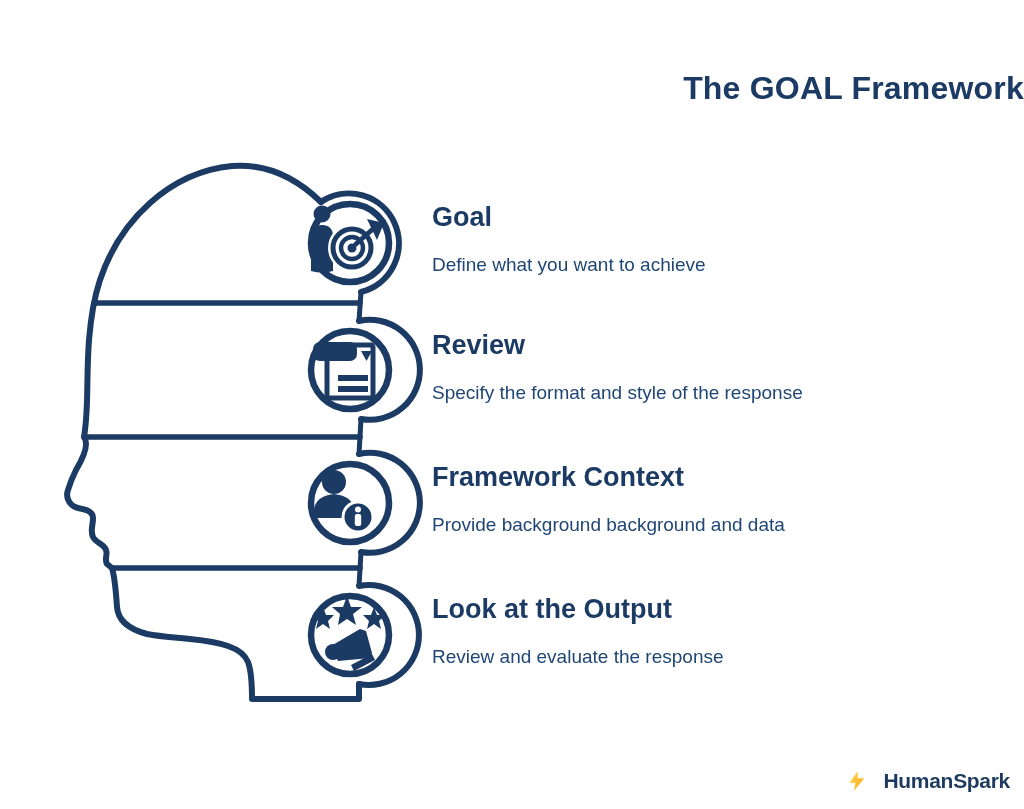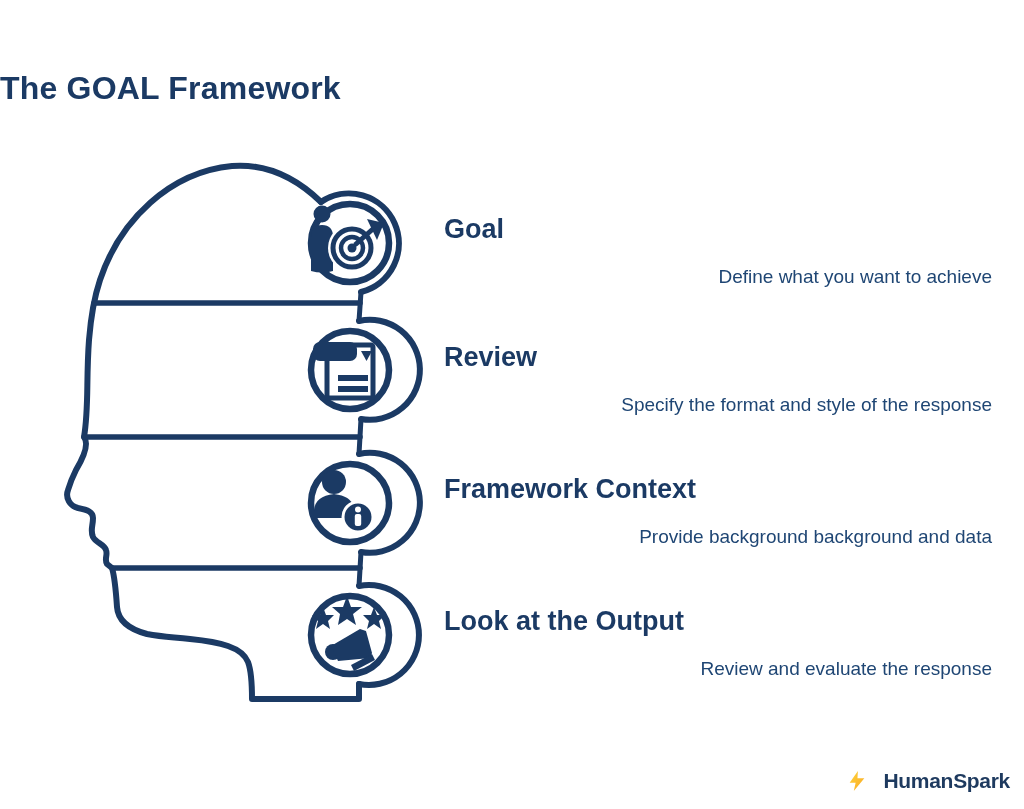--- a/index.html
+++ b/index.html
@@ -2,27 +2,27 @@
 <html><head>
 <meta charset="utf-8">
 <style>
   html,body{margin:0;padding:0;background:#ffffff;}
   .canvas{
     position:relative;width:1024px;height:809px;background:#ffffff;
     font-family:"Liberation Sans", sans-serif;overflow:hidden;
   }
   .title{
     position:absolute;left:0;right:0;top:70px;margin:0;
-    text-align:left;font-size:32px;font-weight:bold;color:#1b3a64;
+    text-align:right;font-size:32px;font-weight:bold;color:#1b3a64;
     letter-spacing:0.2px;
   }
   .diagram{position:absolute;left:20px;top:150px;width:430px;height:610px;}
   .step{position:absolute;left:432px;width:560px;}
-  .step-title{margin:12px;font-size:27px;font-weight:bold;color:#1b3a64;}
-  .step-desc{margin:21px 0 0 0;font-size:19px;color:#1f4674;text-align:right;}
+  .step-title{margin:0;font-size:27px;font-weight:bold;color:#1b3a64;}
+  .step-desc{margin:21px 0 0 0;font-size:19px;color:#1f4674;}
   .brand{
     position:absolute;right:14px;bottom:16px;display:flex;align-items:center;gap:15px;
   }
   .brand-name{font-size:21px;font-weight:800;color:#1e3a5f;letter-spacing:-0.3px;}
   .navy-stroke{stroke:#1b3a64;fill:none;}
 </style>
 </head>
 <body>
 
 <div class="canvas">

